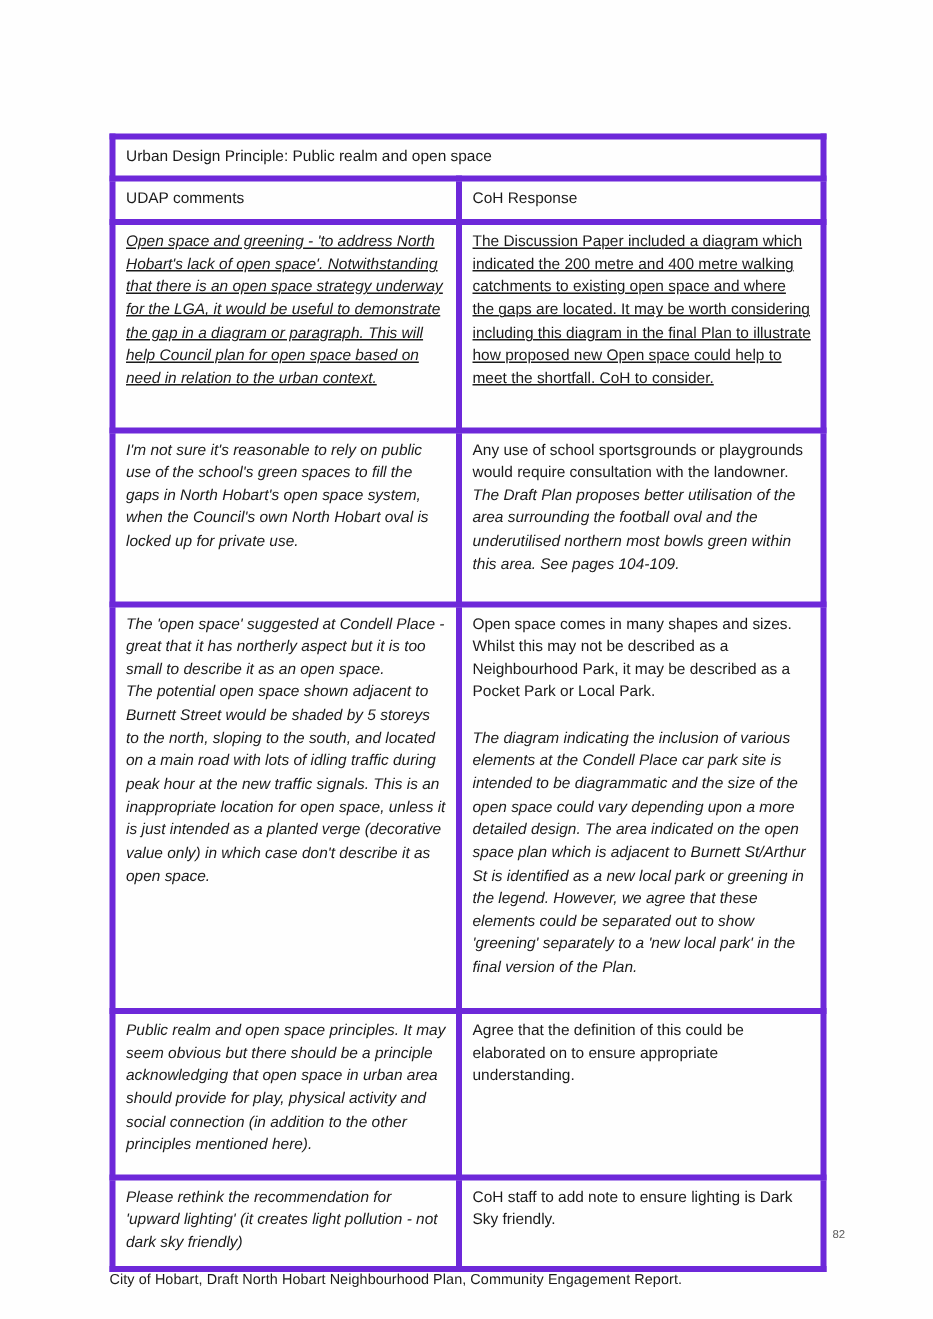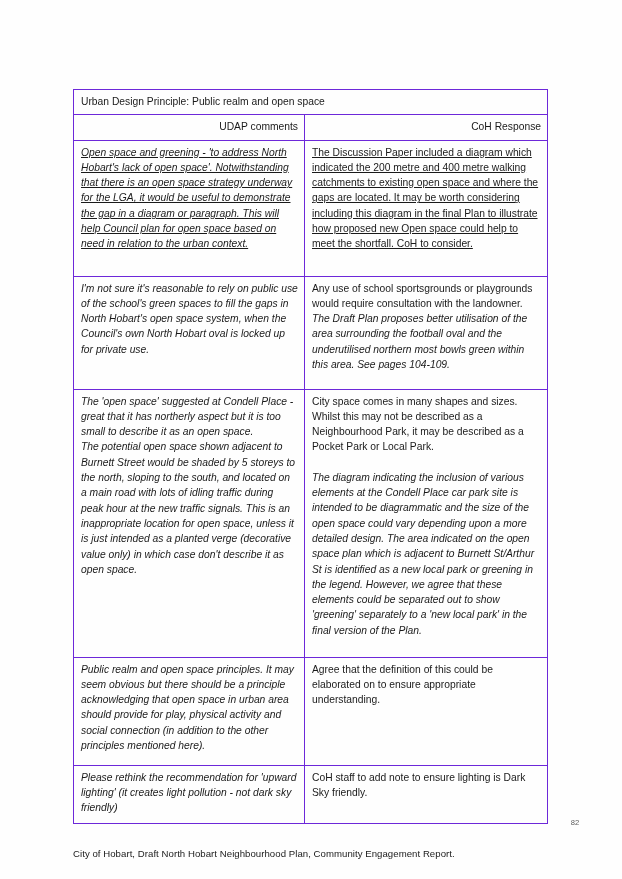--- a/index.html
+++ b/index.html
@@ -26,39 +26,38 @@
   
   .doc-table {
     position: absolute;
     left: 73px;
     top: 89px;
     width: 474px;
     border-collapse: collapse;
     table-layout: fixed;
   }
   .doc-table td {
-    border: 1px solid #6d28d9;
+    border: 4px solid #6d28d9;
     vertical-align: top;
     padding: 4px 6px 5px 7px;
     font-size: 10.3px;
     line-height: 15.3px;
   }
   .col-left  { width: 231px; }
   .col-right { width: 243px; }
 
   .principle-cell {
     font-size: 10.4px;
     padding-top: 5px;
     padding-bottom: 5px;
   }
   .header-cell {
     font-size: 10.4px;
     padding-top: 4px;
     padding-bottom: 5px;
-    text-align: right;
   }
 
   .comment-cell {
     font-style: italic;
   }
   .comment-cell p,
   .response-cell p {
     margin: 0;
   }
   .comment-cell p + p,
@@ -80,21 +79,21 @@
   .row-5 td         { height: 48px; margin-top: 36px; }
 
   
   .page-number {
     position: absolute;
     left: 540px;
     top: 818px;
     width: 40px;
     font-size: 7.6px;
     color: #5c5c5c;
-    text-align: center;
+    text-align: left;
     padding-left: 15px;
   }
   .footer-text {
     position: absolute;
     left: 73px;
     top: 848px;
     font-size: 9.6px;
     color: #1a1a1a;
     letter-spacing: 0.05px;
   }
@@ -137,21 +136,21 @@
             <p>The Draft Plan proposes better utilisation of the area surrounding the football oval and the underutilised northern most bowls green within this area. See pages 104-109.</p>
           </td>
       </tr>
 
       <tr class="row-3">
         <td class="comment-cell">
             <p>The 'open space' suggested at Condell Place - great that it has northerly aspect but it is too small to describe it as an open space.</p>
             <p>The potential open space shown adjacent to Burnett Street would be shaded by 5 storeys to the north, sloping to the south, and located on a main road with lots of idling traffic during peak hour at the new traffic signals. This is an inappropriate location for open space, unless it is just intended as a planted verge (decorative value only) in which case don't describe it as open space.</p>
           </td>
         <td class="response-cell">
-            <p>City space comes in many shapes and sizes. Whilst this may not be described as a Neighbourhood Park, it may be described as a Pocket Park or Local Park.</p>
+            <p>Open space comes in many shapes and sizes. Whilst this may not be described as a Neighbourhood Park, it may be described as a Pocket Park or Local Park.</p>
             <p class="gap">The diagram indicating the inclusion of various elements at the Condell Place car park site is intended to be diagrammatic and the size of the open space could vary depending upon a more detailed design. The area indicated on the open space plan which is adjacent to Burnett St/Arthur St is identified as a new local park or greening in the legend. However, we agree that these elements could be separated out to show 'greening' separately to a 'new local park' in the final version of the Plan.</p>
           </td>
       </tr>
 
       <tr class="row-4">
         <td class="comment-cell">
             <p>Public realm and open space principles. It may seem obvious but there should be a principle acknowledging that open space in urban area should provide for play, physical activity and social connection (in addition to the other principles mentioned here).</p>
           </td>
         <td class="response-cell">
             <p>Agree that the definition of this could be elaborated on to ensure appropriate understanding.</p>

